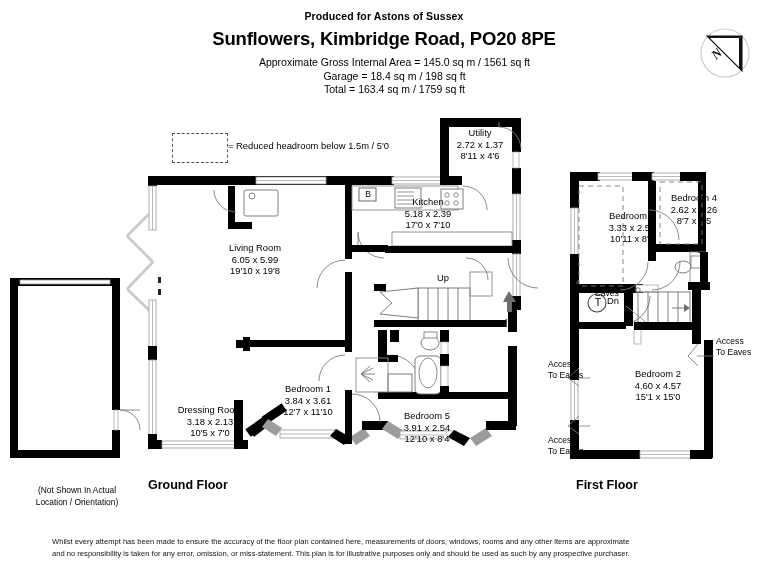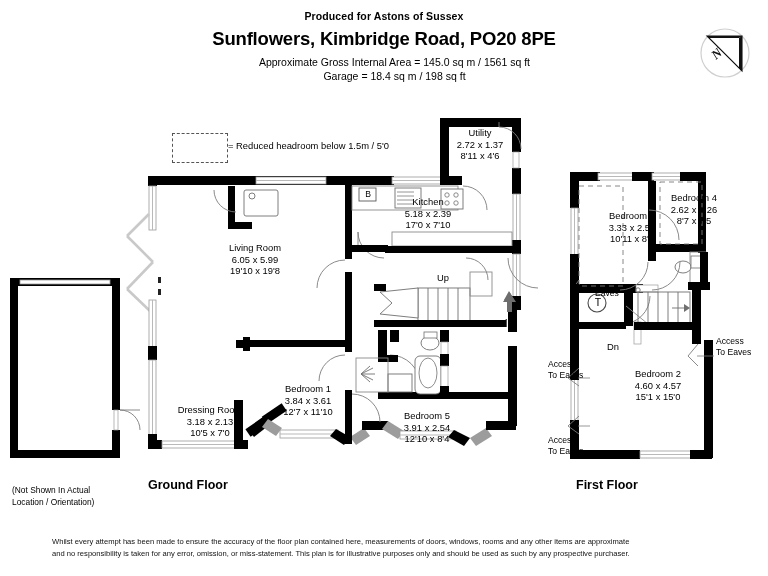--- a/index.html
+++ b/index.html
@@ -20,21 +20,21 @@
   .hdr-sub{font-size:10.5px;margin-top:6px;line-height:13.5px;padding-left:21px;}
 
   
   .footer{
     position:absolute;left:52px;top:536px;width:668px;
     font-size:7.6px;line-height:11.5px;text-align:left;color:#111;
   }
   .floorlabel{position:absolute;font-size:12.5px;font-weight:bold;}
   #gf-label{left:148px;top:478px;}
   #ff-label{left:576px;top:478px;}
-  .garage-note{position:absolute;left:12px;top:484px;width:130px;font-size:8.4px;line-height:12px;text-align:left;}
+  .garage-note{position:absolute;left:12px;top:484px;width:130px;font-size:8.4px;line-height:12px;text-align:center;}
 
   
   .key-box{position:absolute;left:172px;top:133px;width:54px;height:28px;border:1px dashed #555;}
   .key-eq{position:absolute;left:228px;top:140px;font-size:9.4px;white-space:nowrap;}
 
   
   .compass{position:absolute;left:698px;top:26px;width:54px;height:54px;}
 
   
   .rlabel{position:absolute;text-align:center;font-size:9.4px;line-height:11.6px;white-space:nowrap;}
@@ -48,20 +48,21 @@
 <body>
 
 <div class="plan">
 
   <div class="hdr">
     <div class="hdr-producedfor">Produced for Astons of Sussex</div>
     <div class="hdr-title">Sunflowers, Kimbridge Road, PO20 8PE</div>
     <div class="hdr-sub">
       <div>Approximate Gross Internal Area = 145.0 sq m / 1561 sq ft</div>
       <div>Garage = 18.4 sq m / 198 sq ft</div>
+      <div>Total = 163.4 sq m / 1759 sq ft</div>
     </div>
   </div>
 
   <div class="compass">
     <svg width="54" height="54" viewBox="0 0 54 54">
       <circle cx="27" cy="27" r="24" fill="#fff" stroke="#cfcfcf" stroke-width="1.2"></circle>
       <path d="M9 10 L44 10 L44 45 Z" fill="none" stroke="#111" stroke-width="1.1"></path>
       <path d="M41 12 L41 42 L44 45 L44 10 Z" fill="#111"></path>
       <path d="M41 12 L11 12 L9 10 L44 10 Z" fill="#111"></path>
       <line x1="10" y1="11" x2="43" y2="44" stroke="#111" stroke-width="1"></line>
@@ -407,21 +408,21 @@
   </div>
 
   <div class="rlabel" style="left:608px;top:368px;width:100px;">
     <span class="rn">Bedroom 2</span>
     <span class="rn">4.60 x 4.57</span>
     <span class="rn">15'1 x 15'0</span>
   </div>
 
   <div class="tiny" style="left:590px;top:297px;width:16px;font-size:10.5px;">T</div>
   <div class="tiny tiny-l" style="left:558px;top:288px;width:40px;padding-left:37px;">Eaves</div>
-  <div class="tiny" style="left:603px;top:296px;width:20px;font-size:9.4px;margin-top:46px;">Dn</div>
+  <div class="tiny" style="left:603px;top:296px;width:20px;font-size:9.4px;">Dn</div>
 
   <div class="tiny tiny-l" style="left:548px;top:359px;width:58px;">
     <div>Access</div>
     <div>To Eaves</div>
   </div>
   <div class="tiny tiny-l" style="left:548px;top:435px;width:58px;">
     <div>Access</div>
     <div>To Eaves</div>
   </div>
   <div class="tiny tiny-l" style="left:716px;top:336px;width:54px;">

